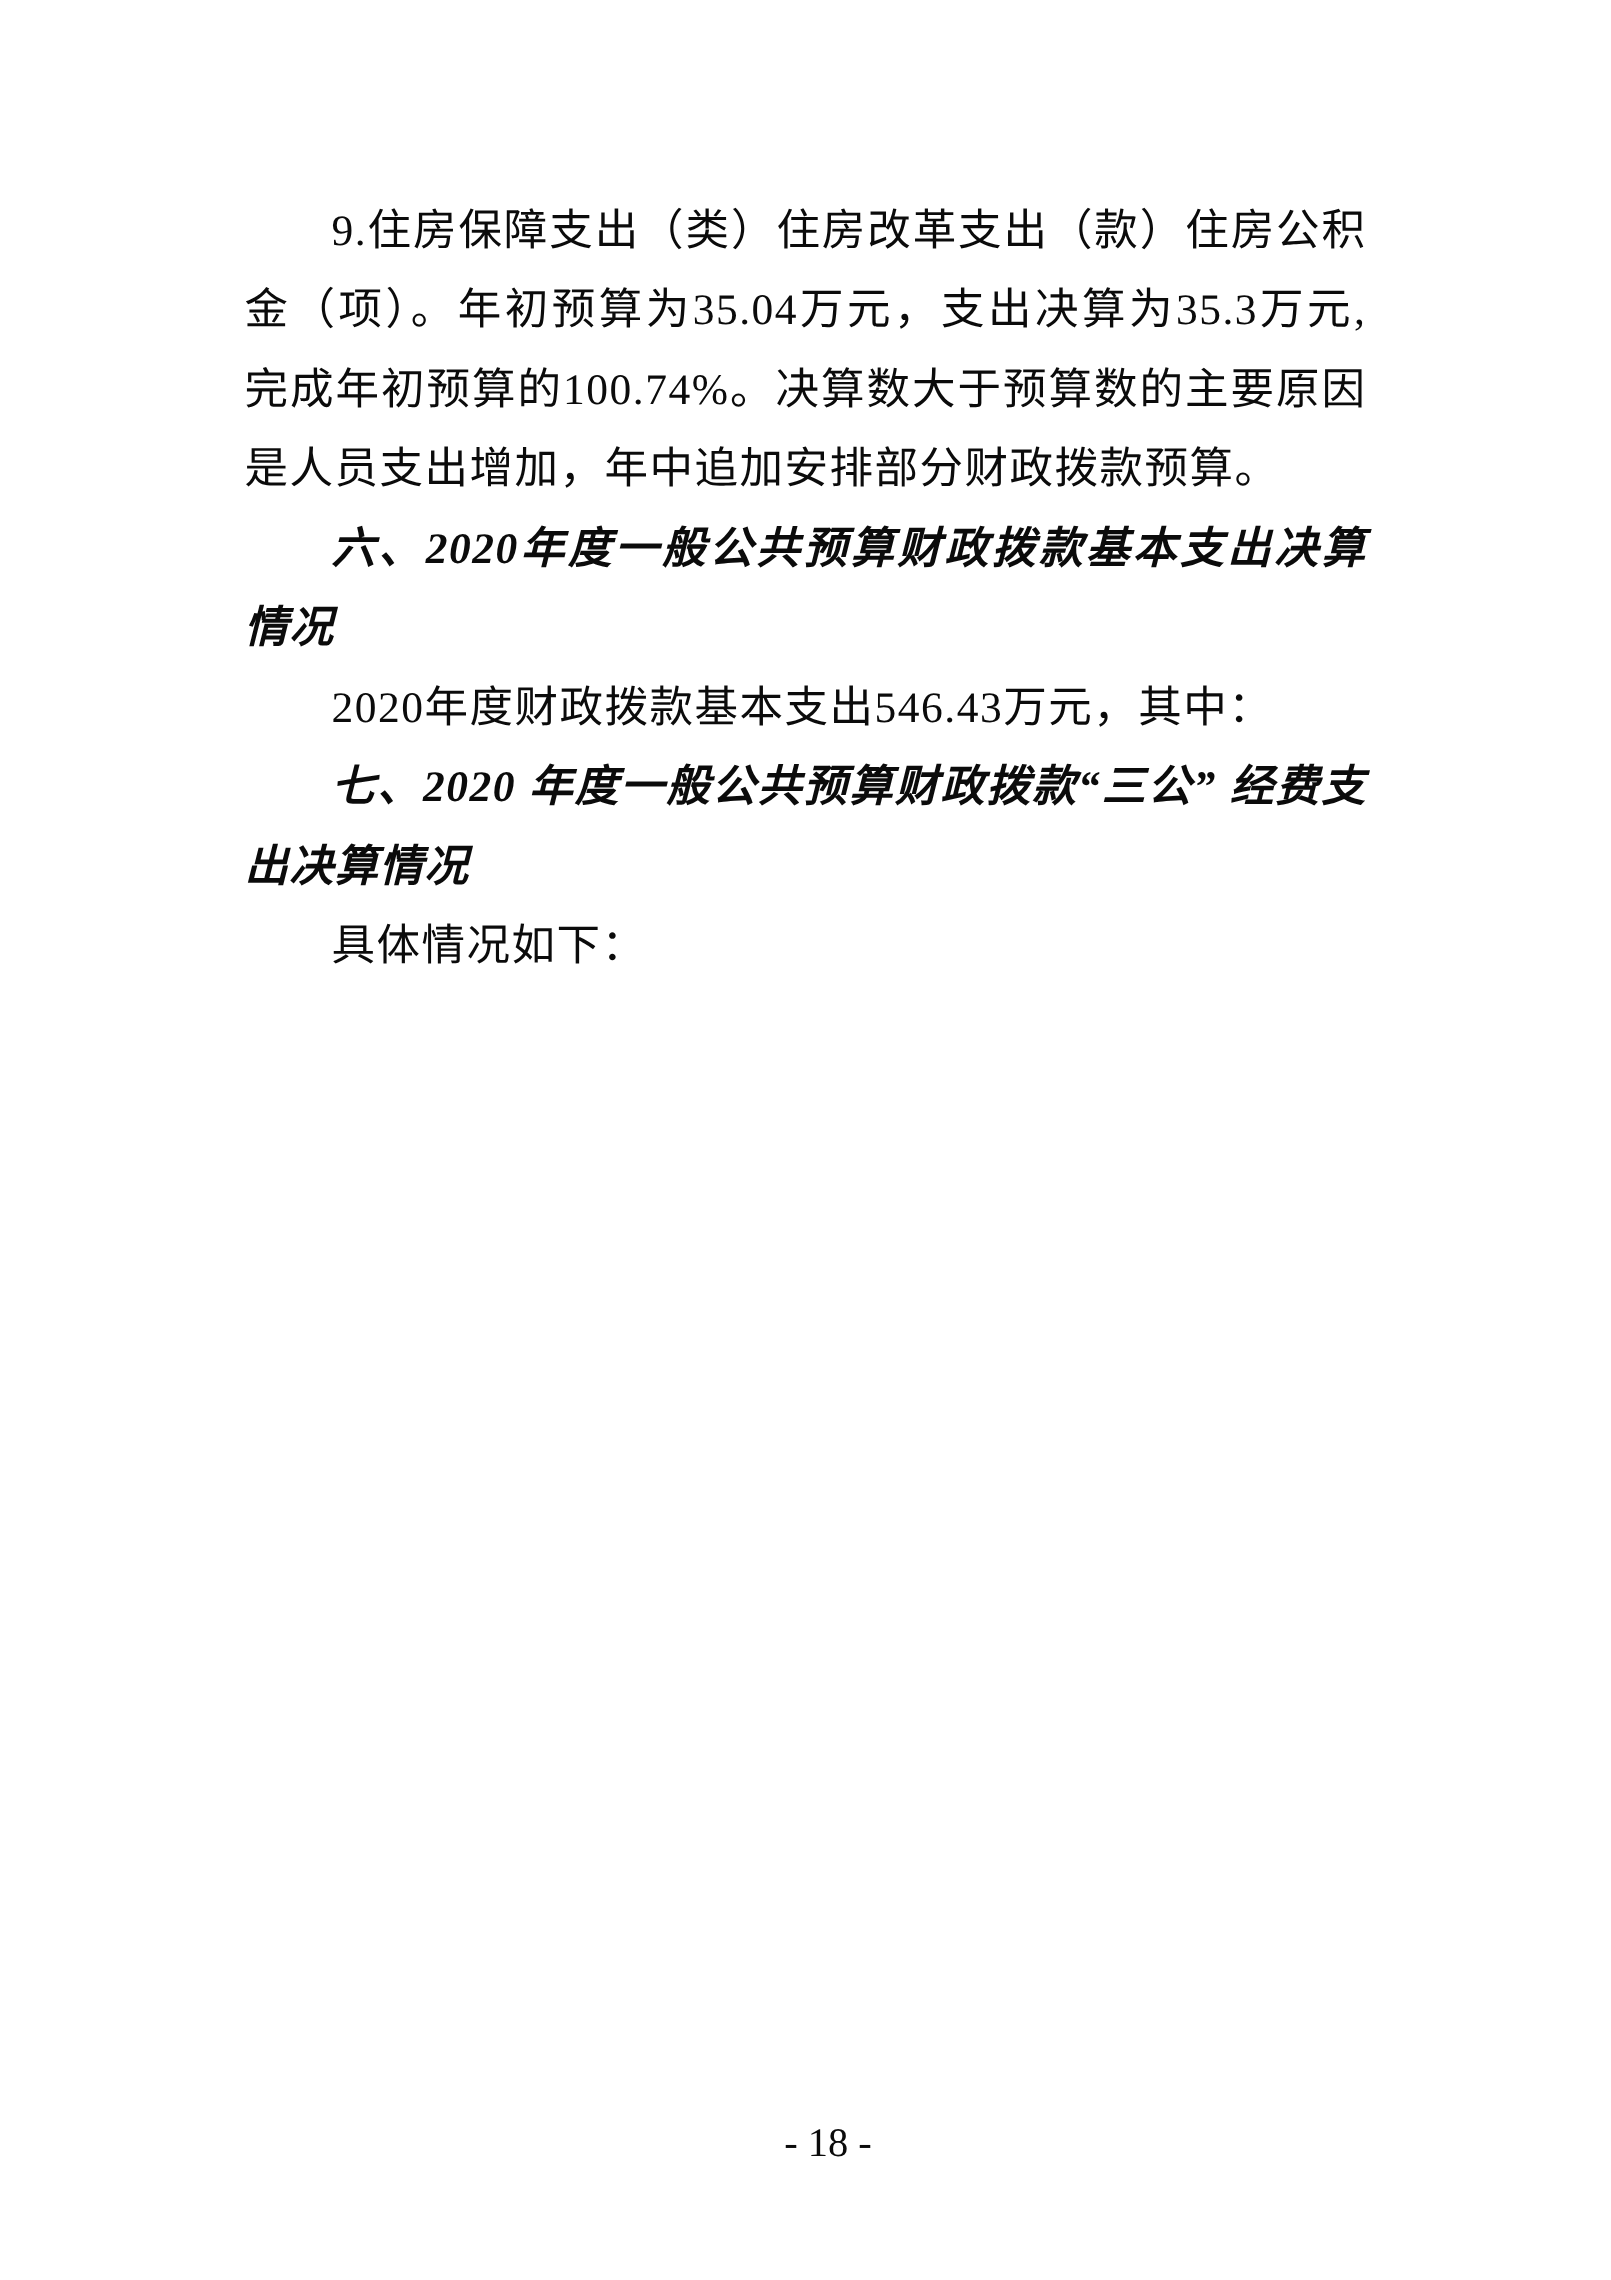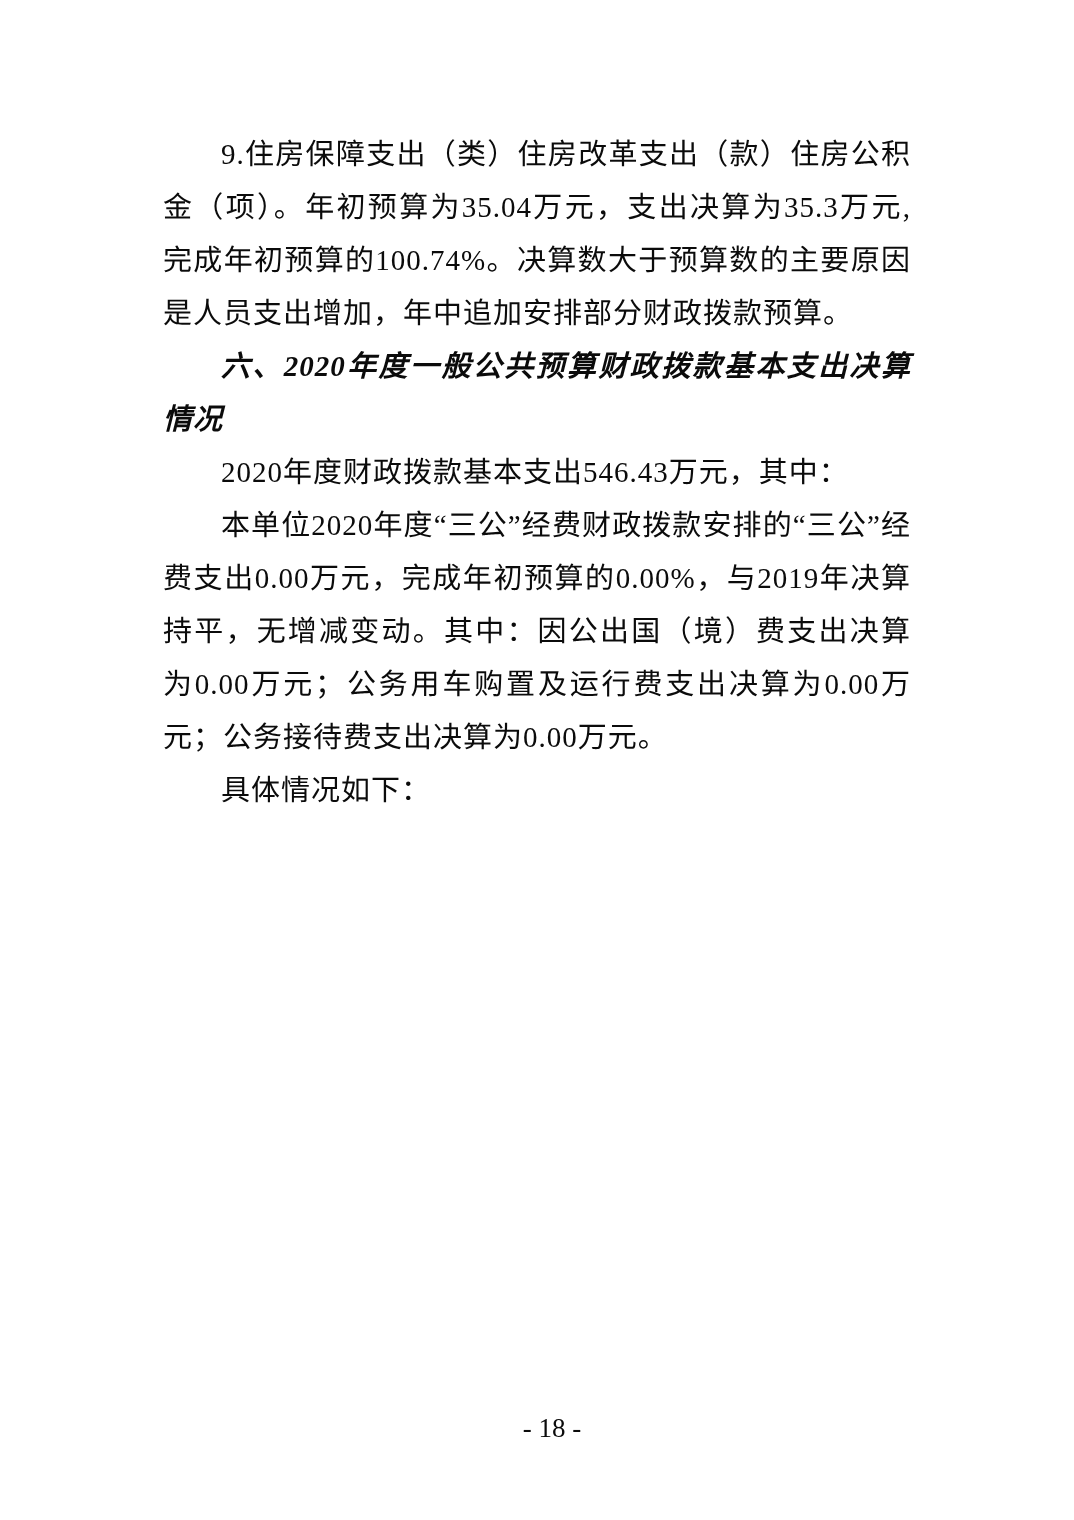--- a/index.html
+++ b/index.html
@@ -49,19 +49,19 @@
   }
 </style>
 </head>
 <body>
 
 <div class="page">
   <div class="content">
     <p class="para">9.住房保障支出（类）住房改革支出（款）住房公积金（项）。年初预算为35.04万元，支出决算为35.3万元,完成年初预算的100.74%。决算数大于预算数的主要原因是人员支出增加，年中追加安排部分财政拨款预算。</p>
     <p class="para heading">六、2020年度一般公共预算财政拨款基本支出决算情况</p>
     <p class="para">2020年度财政拨款基本支出546.43万元，其中：</p>
-    <p class="para">本单位2020年度“三公”经费财政拨款安排的“三公”经费支出0.00万元，完成年初预算的0.00%，与2019年决算持平，无增减变动。其中：因公出国（境）费支出决算为0.00万元；公务用车购置及运行费支出决算为0.00万元；公务接待费支出决算为0.00万元。</p>
+    <p class="para heading">七、2020 年度一般公共预算财政拨款“三公” 经费支出决算情况</p>
     <p class="para">具体情况如下：</p>
   </div>
   <div class="footer">
     <span>- 18 -</span>
   </div>
 </div>
 
 </body></html>

